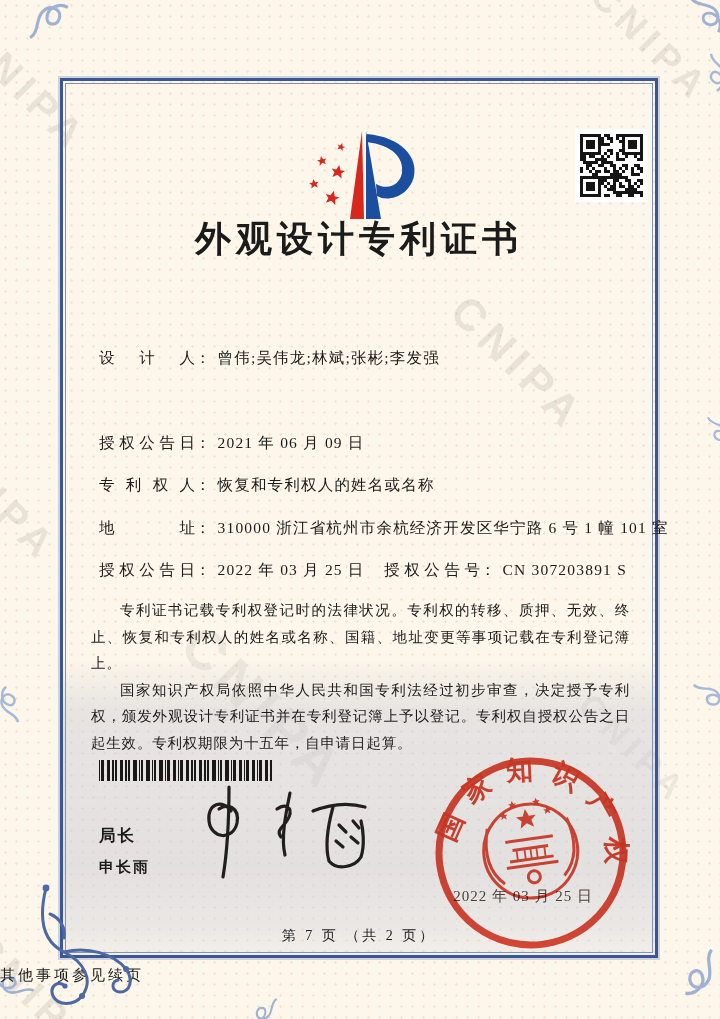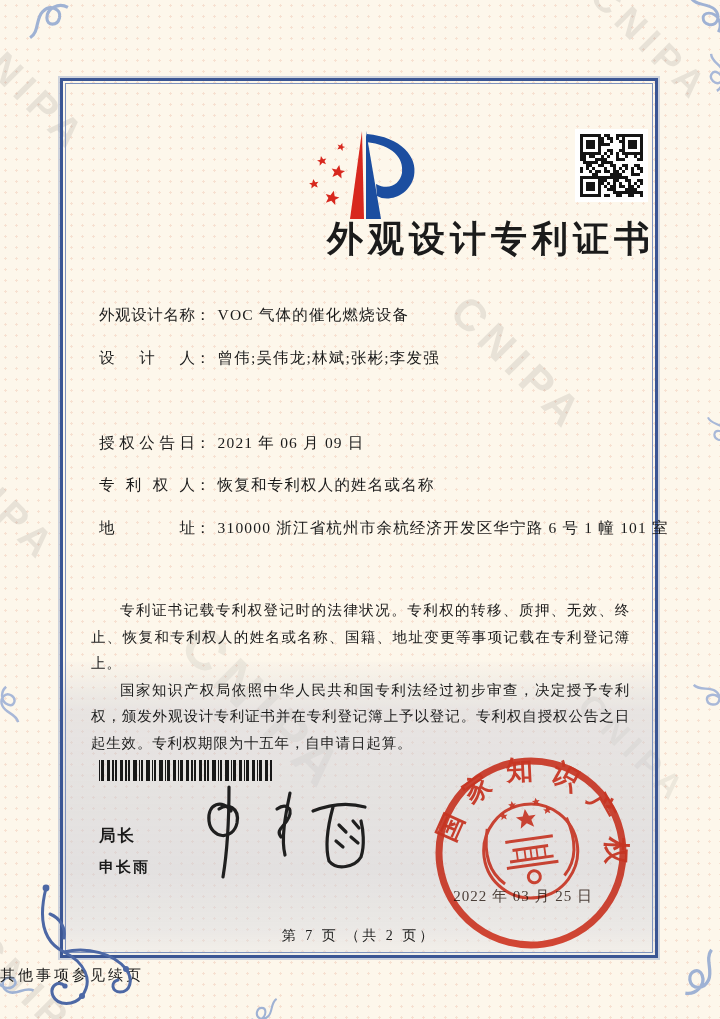--- a/index.html
+++ b/index.html
@@ -28,21 +28,21 @@
       rgba(212,214,223,0.45) 97%, rgba(219,221,229,0.30) 100%);
     z-index:2;
   }
   .frame-inner { position:absolute; inset:2px; border:1px solid #7d92bd; pointer-events:none; }
   .cert-no { position:absolute; left:36px; top:43px; font-size:15px; letter-spacing:2px; }
   .logo { position:absolute; left:238px; top:46px; }
   .qr { position:absolute; left:512px; top:48px; background:#fff; padding:5px;
         display:grid; grid-template-columns:repeat(21,3px); grid-auto-rows:3px; }
   .qr i { display:block; }
   .qr i.on { background:#151515; }
-  .title { position:absolute; left:0; top:134px; width:100%; text-align:right;
+  .title { position:absolute; left:0; top:134px; width:100%; text-align:center;
            font-size:36px; font-weight:bold; letter-spacing:5px; }
   .field-row { position:absolute; left:36px; right:26px; font-size:15.5px; white-space:nowrap; }
   .f-label { display:inline-block; width:96px; text-align:justify; text-align-last:justify; vertical-align:bottom; }
   .f-colon { display:inline-block; }
   .f-value { margin-left:7px; letter-spacing:1.2px; }
   .grant-group2 { position:absolute; left:285px; top:0; }
   .paras { position:absolute; left:28px; right:25px; top:516px; font-size:14.5px;
            line-height:26.5px; letter-spacing:0.8px; text-align:justify; }
   .paras p { text-indent:2em; }
   .barcode { position:absolute; left:36px; top:679px; height:21px; width:200px; display:flex; align-items:stretch; }
@@ -567,34 +567,39 @@
         <i></i>
         <i class="on"></i>
         <i class="on"></i>
         <i></i>
         <i></i>
         <i class="on"></i>
       </div>
 
     <div class="title">外观设计专利证书</div>
 
-    <div class="field-row" style="top:224px">
-      <span class="f-label">外观设计名称</span><span class="f-colon">：</span><span class="f-value">VOC 气体的催化燃烧设备</span>
-    </div>
     <div class="field-row" style="top:267px">
       <span class="f-label">设计人</span><span class="f-colon">：</span><span class="f-value">曾伟;吴伟龙;林斌;张彬;李发强</span>
     </div>
     <div class="field-row" style="top:352px">
       <span class="f-label">授权公告日</span><span class="f-colon">：</span><span class="f-value">2021 年 06 月 09 日</span>
     </div>
     <div class="field-row" style="top:394px">
       <span class="f-label">专利权人</span><span class="f-colon">：</span><span class="f-value">恢复和专利权人的姓名或名称</span>
     </div>
     <div class="field-row" style="top:437px">
       <span class="f-label">地址</span><span class="f-colon">：</span><span class="f-value">310000 浙江省杭州市余杭经济开发区华宁路 6 号 1 幢 101 室</span>
+    </div>
+    <div class="field-row" style="top:479px">
+      <span>
+        <span class="f-label">授权公告日</span><span class="f-colon">：</span><span class="f-value">2022 年 03 月 25 日</span>
+      </span>
+      <span class="grant-group2">
+        <span class="f-label">授权公告号</span><span class="f-colon">：</span><span class="f-value">CN 307203891 S</span>
+      </span>
     </div>
 
     <div class="paras">
       <p>专利证书记载专利权登记时的法律状况。专利权的转移、质押、无效、终止、恢复和专利权人的姓名或名称、国籍、地址变更等事项记载在专利登记簿上。</p>
       <p>国家知识产权局依照中华人民共和国专利法经过初步审查，决定授予专利权，颁发外观设计专利证书并在专利登记簿上予以登记。专利权自授权公告之日起生效。专利权期限为十五年，自申请日起算。</p>
     </div>
 
     <div class="barcode" id="barcode">
         <b style="width: 1.4px; margin-right: 1px;"></b>
         <b style="width: 2.4px; margin-right: 3px;"></b>

